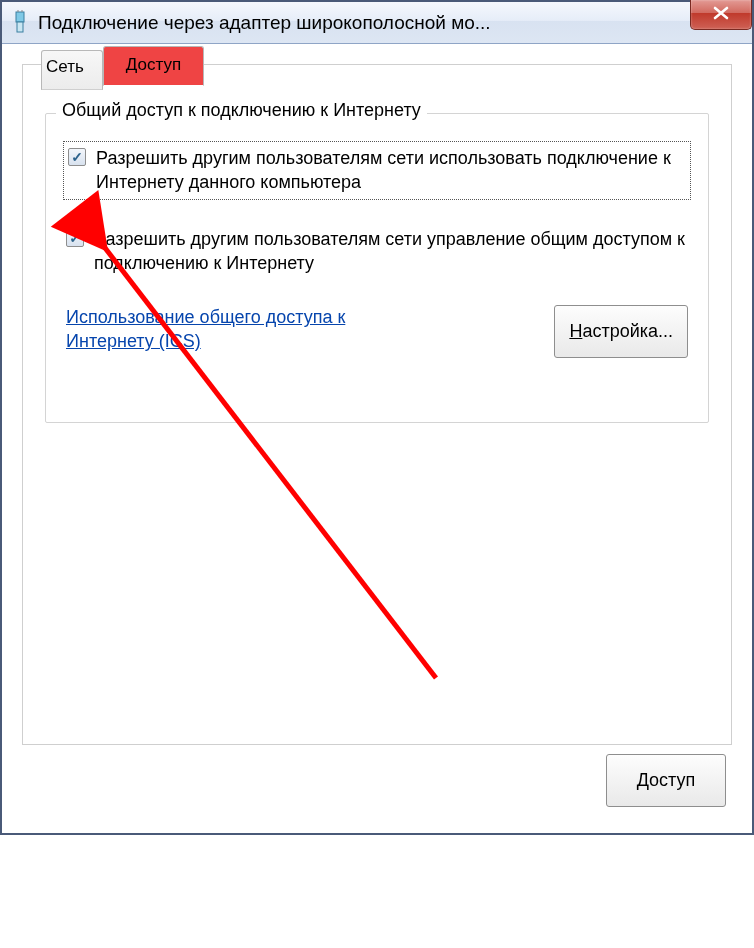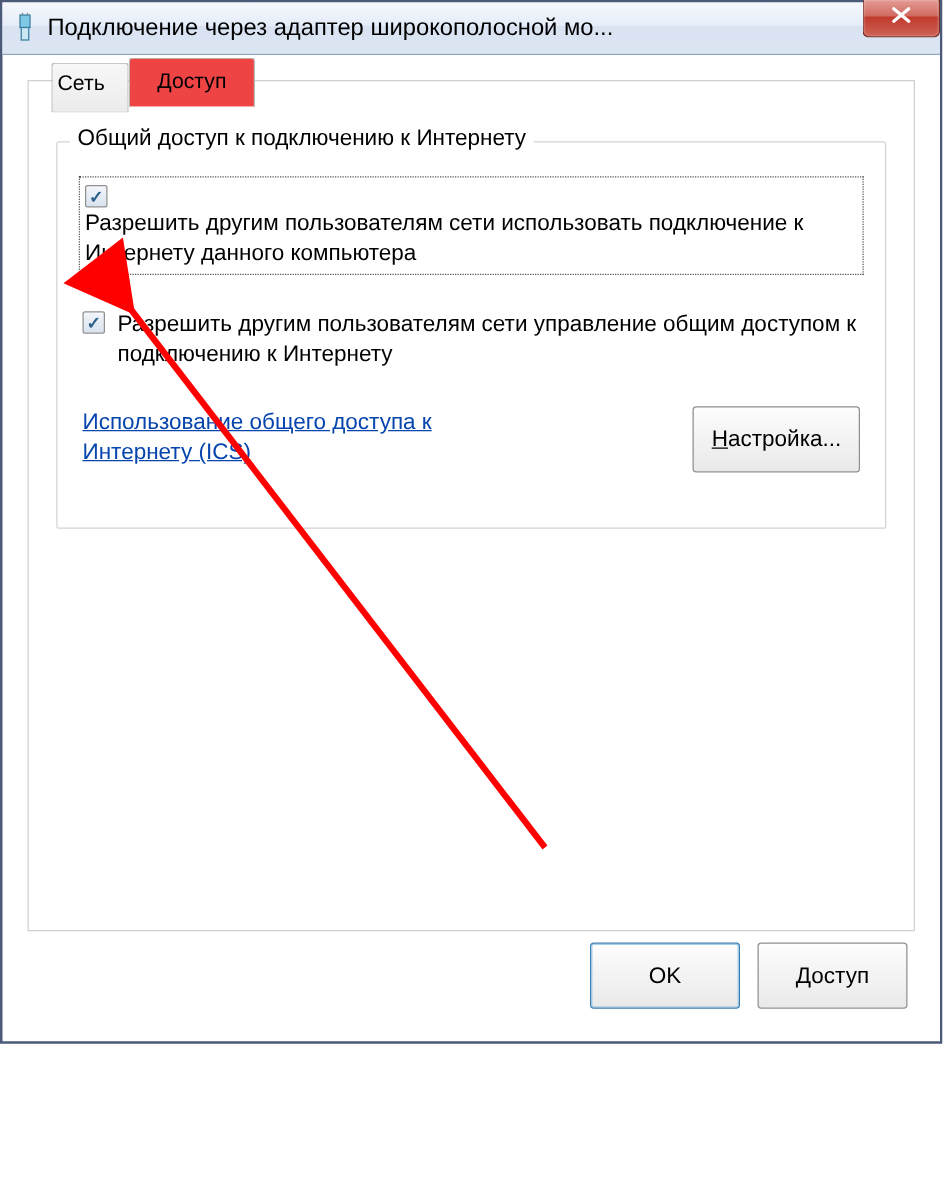--- a/index.html
+++ b/index.html
@@ -127,21 +127,20 @@
   .chk-row {
     display: flex;
     align-items: flex-start;
     margin-bottom: 30px;
     position: relative;
   }
   .chk-row.dotted {
     outline: 1px dotted #555;
     outline-offset: 2px;
     padding: 2px;
-    flex-direction: column;
   }
   .chk {
     width: 18px;
     height: 18px;
     border: 1px solid #8e8e8e;
     background: linear-gradient(to bottom,#f3f6fb,#d8e2ef);
     margin-right: 10px;
     margin-top: 2px;
     flex-shrink: 0;
     display: flex;
@@ -250,21 +249,20 @@
           <div class="link-row">
             <a class="link">Использование общего доступа к Интернету (ICS)</a>
             <div class="btn"><span class="ul">Н</span><span>астройка...</span></div>
           </div>
         </div>
 
       </div>
     </div>
 
     <div class="footer">
-      <div class="btn ok">OK</div>
       <div class="btn">Доступ</div>
     </div>
 
   </div>
 
   <svg class="arrow" width="754" height="948" style="left:0;top:0">
     <defs>
       <marker id="ah" markerWidth="14" markerHeight="14" refX="3" refY="7" orient="auto">
         <path d="M12 1 L1 7 L12 13 Z" fill="#ff0000"></path>
       </marker>

